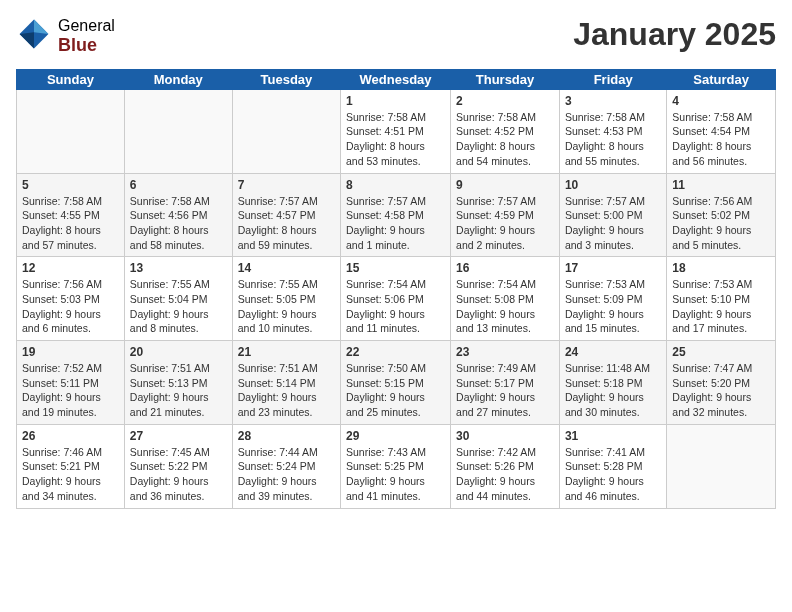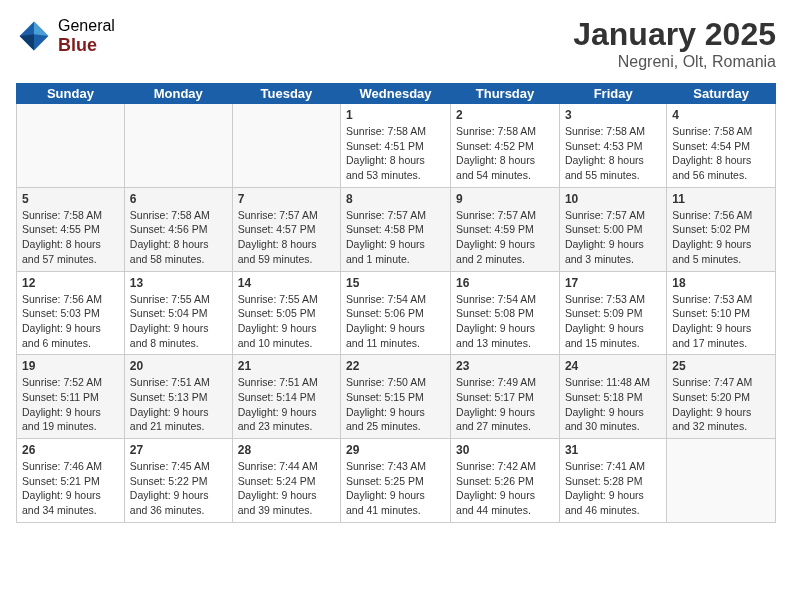--- a/index.html
+++ b/index.html
@@ -11,21 +11,21 @@
       padding: 16px;
     }
     .header {
       display: flex;
       justify-content: space-between;
       align-items: flex-start;
       margin-bottom: 12px;
     }
     .logo {
       display: flex;
-      align-items: center;
+      align-items: flex-start;
       gap: 6px;
     }
     .logo-text {
       display: flex;
       flex-direction: column;
       line-height: 1.2;
     }
     .logo-icon {
       width: 36px;
       height: 36px;
@@ -92,21 +92,20 @@
       <polygon points="20,4 36,20 20,18" fill="#4a9fd4"></polygon>
       <polygon points="4,20 20,18 20,36" fill="#0d3d6e"></polygon>
     </svg>
     <div class="logo-text">
       <span>General</span>
       <span style="color:#7f1d1d;font-weight:bold;font-size:18px;">Blue</span>
     </div>
   </div>
   <div class="title-block">
     <div class="month-title">January 2025</div>
-    <div class="location">Negreni, Olt, Romania</div>
   </div>
 </div>
 
 <table>
   <thead>
     <tr id="header-row">
         <th>Sunday</th>
         <th>Monday</th>
         <th>Tuesday</th>
         <th>Wednesday</th>

